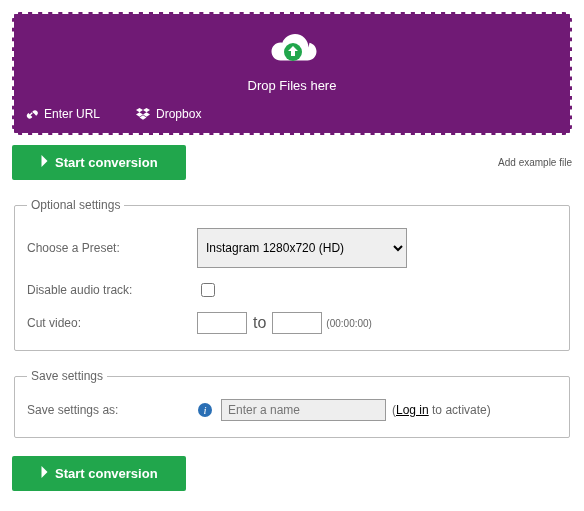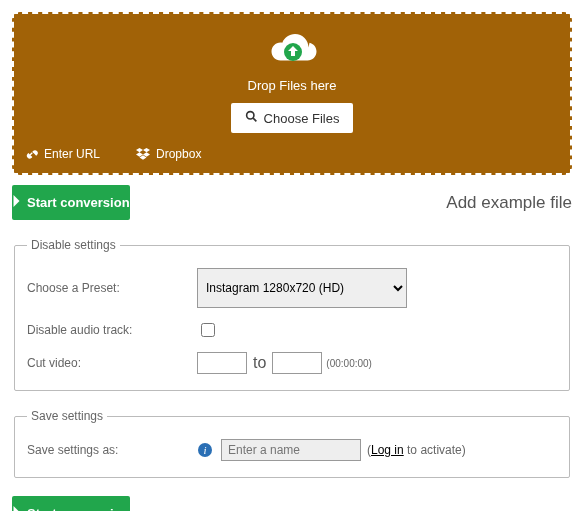--- a/index.html
+++ b/index.html
@@ -6,21 +6,21 @@
   body {
     margin: 0;
     padding: 12px;
     font-family: Verdana, Geneva, sans-serif;
     font-size: 12px;
     color: #333;
     background: #fff;
     width: 584px;
   }
   .drop-zone {
-    background: #a16207;
+    background: #701a75;
     border-radius: 8px;
     padding: 0;
     position: relative;
   }
   .drop-inner {
     border: 2px dashed #fff;
     border-radius: 2px;
     padding: 16px 10px 12px 10px;
     text-align: center;
     color: #fff;
@@ -64,31 +64,31 @@
     margin-top: 10px;
     display: flex;
     align-items: center;
     justify-content: space-between;
   }
   .start-btn {
     background: #21a64c;
     color: #fff;
     border: none;
     border-radius: 2px;
-    padding: 10px 0;
+    padding: 10px 28px;
     font-size: 13px;
     font-weight: bold;
     cursor: pointer;
     display: inline-flex;
     align-items: center;
     gap: 6px;
   }
   .example-link {
     color: #555;
-    font-size: 17px;
+    font-size: 10px;
     cursor: pointer;
   }
   fieldset {
     border: 1px solid #bbb;
     border-radius: 2px;
     margin-top: 18px;
     padding: 16px 12px 16px 12px;
   }
   legend {
     font-size: 12px;
@@ -114,21 +114,21 @@
     padding: 10px 4px;
   }
   input[type="text"].small {
     width: 50px;
     height: 22px;
     border: 1px solid #999;
     padding: 2px 4px;
     font-size: 12px;
   }
   input[type="text"].name-input {
-    width: 140px;
+    width: 165px;
     height: 22px;
     border: 1px solid #999;
     background: #eee;
     padding: 0 6px;
     font-size: 12px;
   }
   .to-text { margin: 0 6px; color: #555; font-size: 16px; }
   .hint-text { margin-left: 4px; color: #666; font-size: 10px; }
   .info-icon {
     width: 16px; height: 16px;
@@ -148,29 +148,20 @@
 <div class="drop-zone">
   <div class="drop-inner">
     <div class="cloud-icon">
       <svg viewBox="0 0 54 40" width="54" height="40">
         <path fill="#fff" d="M43.5 17.5c0-7.5-6-13.5-13.5-13.5-5.8 0-10.7 3.6-12.7 8.7-.6-.1-1.2-.2-1.8-.2-5 0-9 4-9 9s4 9 9 9h27c5 0 9-4 9-9 0-4.3-3-7.9-7-8.8z"></path>
         <circle cx="28" cy="22" r="9" fill="#21a64c"></circle>
         <path fill="#fff" d="M28 16l-5 5h3v5h4v-5h3z"></path>
       </svg>
     </div>
     <div class="drop-text">Drop Files here</div>
-    <button class="choose-btn">
-      <span>
-        <svg width="13" height="13" viewBox="0 0 16 16">
-            <circle cx="6.5" cy="6.5" r="4.5" fill="none" stroke="#333" stroke-width="2"></circle>
-            <line x1="10" y1="10" x2="14" y2="14" stroke="#333" stroke-width="2"></line>
-          </svg>
-      </span>
-      <span>Choose Files</span>
-    </button>
     <div class="source-row">
       <span class="source-item">
         <span class="source-icon">
           <svg width="14" height="14" viewBox="0 0 16 16">
               <path fill="#fff" d="M6.5 9.5l3-3m-4 1l-1 1a2.5 2.5 0 003.5 3.5l1-1m1-5l1-1a2.5 2.5 0 013.5 3.5l-1 1" stroke="#fff" stroke-width="1.5"></path>
             </svg>
         </span>
         <span>Enter URL</span>
       </span>
       <span class="source-item">
@@ -191,21 +182,21 @@
       <svg width="9" height="12" viewBox="0 0 8 12">
           <path fill="#fff" d="M1 0l6 6-6 6z"></path>
         </svg>
     </span>
     <span>Start conversion</span>
   </button>
   <span class="example-link">Add example file</span>
 </div>
 
 <fieldset>
-  <legend>Disable settings</legend>
+  <legend>Optional settings</legend>
   <div class="row">
     <div class="label-col">Choose a Preset:</div>
     <select>
       <option>Instagram 1280x720 (HD)</option>
     </select>
   </div>
   <div class="row">
     <div class="label-col">Disable audio track:</div>
     <input type="checkbox" style="">
   </div>

